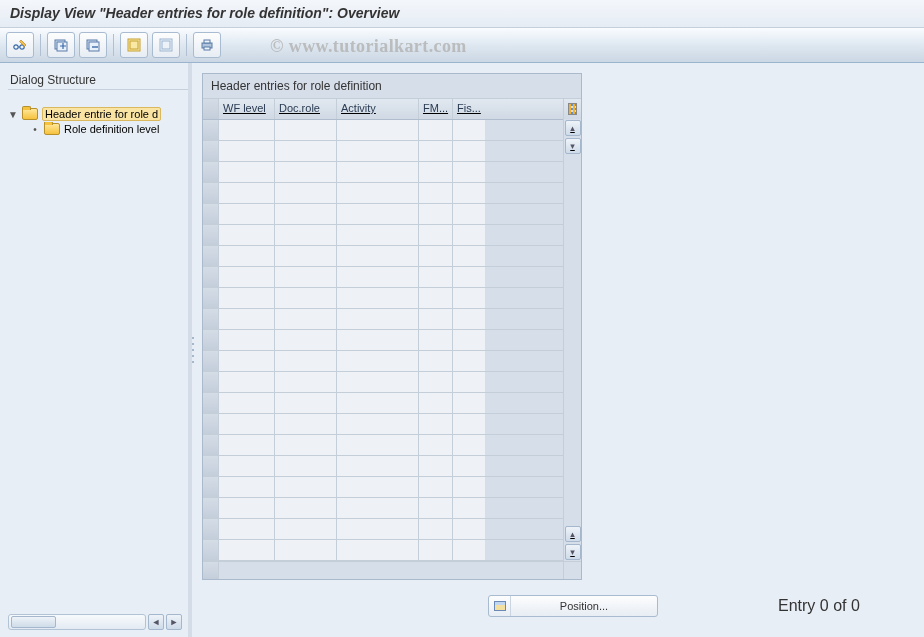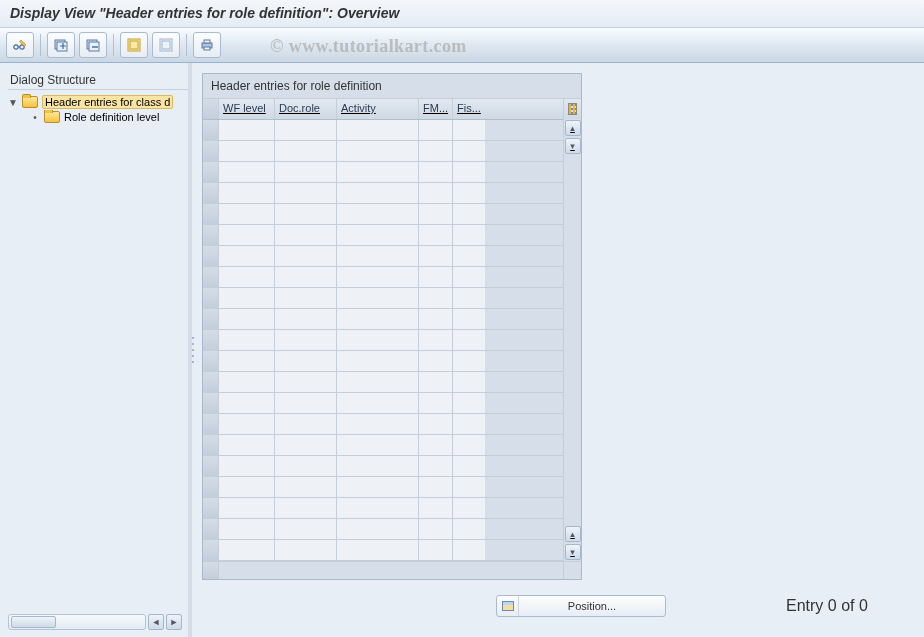--- a/index.html
+++ b/index.html
@@ -67,21 +67,21 @@
       display: flex;
       flex-direction: column;
       padding: 10px 0 0 8px;
       position: relative;
     }
     .tree-header {
       font-size: 12px;
       color: #333;
       padding: 0 16px 2px 2px;
       border-bottom: 1px solid #c5d0dc;
-      margin-bottom: 4px;
+      margin-bottom: 16px;
     }
     .tree-node {
       display: flex;
       align-items: center;
       font-size: 11px;
       padding: 1px 0;
       white-space: nowrap;
       overflow: hidden;
       cursor: pointer;
     }
@@ -343,21 +343,21 @@
       color: rgba(180,180,180,0.85);
       letter-spacing: 0.4px;
       font-family: Georgia, serif;
       z-index: 10;
       pointer-events: none;
     }
     
     .footer-area {
       position: absolute;
       bottom: 20px;
-      left: 214px;
+      left: 206px;
       right: 20px;
       display: flex;
       align-items: center;
       gap: 120px;
     }
     .position-btn {
       width: 170px;
       height: 22px;
       background: linear-gradient(to bottom, #fdfdfd, #e7edf4);
       border: 1px solid #a8bbd0;
@@ -451,21 +451,21 @@
 <div class="watermark">© www.tutorialkart.com</div>
 
 <div class="work-area">
 
   <div class="left-panel">
     <div class="tree-header">Dialog Structure</div>
 
     <div class="tree-node">
       <span class="tree-arrow">▼</span>
       <span class="folder-icon open"></span>
-      <span class="tree-label selected">Header entries for class d</span>
+      <span class="tree-label selected">Header entrie for role d</span>
     </div>
 
     <div class="tree-node child">
       <span class="tree-dot">•</span>
       <span class="folder-icon closed"></span>
       <span class="tree-label">Role definition level</span>
     </div>
 
     <div class="left-hscroll">
       <div class="hs-track">

